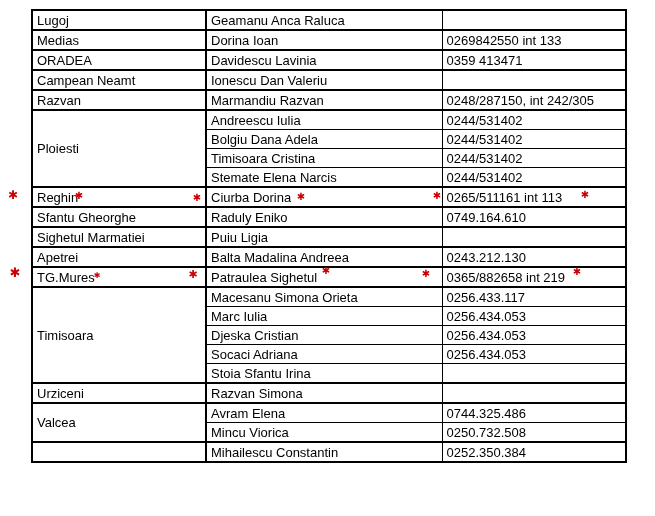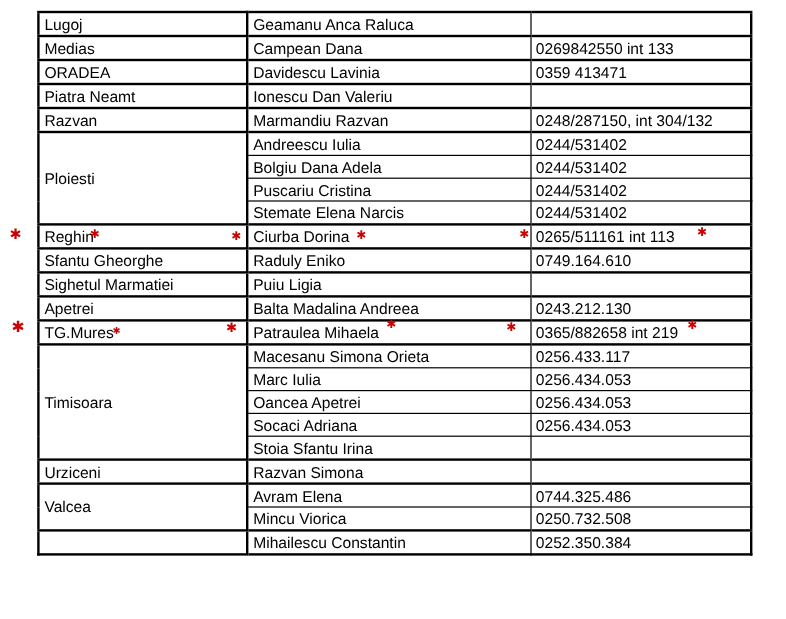--- a/index.html
+++ b/index.html
@@ -66,49 +66,49 @@
       <col style="width:184px">
     </colgroup>
     <tbody>
         <tr>
           <td class="city group-start" rowspan="1">Lugoj</td>
           <td class="group-start">Geamanu Anca Raluca</td>
           <td class="group-start"></td>
         </tr>
         <tr>
           <td class="city group-start" rowspan="1">Medias</td>
-          <td class="group-start">Campean Dana</td>
+          <td class="group-start">Dorina Ioan</td>
           <td class="group-start">0269842550 int 133</td>
         </tr>
         <tr>
           <td class="city group-start" rowspan="1">ORADEA</td>
           <td class="group-start">Davidescu Lavinia</td>
           <td class="group-start">0359 413471</td>
         </tr>
         <tr>
-          <td class="city group-start" rowspan="1">Piatra Neamt</td>
+          <td class="city group-start" rowspan="1">Campean Neamt</td>
           <td class="group-start">Ionescu Dan Valeriu</td>
           <td class="group-start"></td>
         </tr>
         <tr>
           <td class="city group-start" rowspan="1">Razvan</td>
           <td class="group-start">Marmandiu Razvan</td>
-          <td class="group-start">0248/287150, int 304/132</td>
+          <td class="group-start">0248/287150, int 242/305</td>
         </tr>
         <tr>
           <td class="city group-start" rowspan="4">Ploiesti</td>
           <td class="group-start">Andreescu Iulia</td>
           <td class="group-start">0244/531402</td>
         </tr>
         <tr>
           <td class="">Bolgiu Dana Adela</td>
           <td class="">0244/531402</td>
         </tr>
         <tr>
-          <td class="">Puscariu Cristina</td>
+          <td class="">Timisoara Cristina</td>
           <td class="">0244/531402</td>
         </tr>
         <tr>
           <td class="">Stemate Elena Narcis</td>
           <td class="">0244/531402</td>
         </tr>
         <tr>
           <td class="city group-start" rowspan="1">Reghin</td>
           <td class="group-start">Ciurba Dorina</td>
           <td class="group-start">0265/511161 int 113</td>
@@ -123,34 +123,34 @@
           <td class="group-start">Puiu Ligia</td>
           <td class="group-start"></td>
         </tr>
         <tr>
           <td class="city group-start" rowspan="1">Apetrei</td>
           <td class="group-start">Balta Madalina Andreea</td>
           <td class="group-start">0243.212.130</td>
         </tr>
         <tr>
           <td class="city group-start" rowspan="1">TG.Mures</td>
-          <td class="group-start">Patraulea Mihaela</td>
+          <td class="group-start">Patraulea Sighetul</td>
           <td class="group-start">0365/882658 int 219</td>
         </tr>
         <tr>
           <td class="city group-start" rowspan="5">Timisoara</td>
           <td class="group-start">Macesanu Simona Orieta</td>
           <td class="group-start">0256.433.117</td>
         </tr>
         <tr>
           <td class="">Marc Iulia</td>
           <td class="">0256.434.053</td>
         </tr>
         <tr>
-          <td class="">Oancea Apetrei</td>
+          <td class="">Djeska Cristian</td>
           <td class="">0256.434.053</td>
         </tr>
         <tr>
           <td class="">Socaci Adriana</td>
           <td class="">0256.434.053</td>
         </tr>
         <tr>
           <td class="">Stoia Sfantu Irina</td>
           <td class=""></td>
         </tr>

